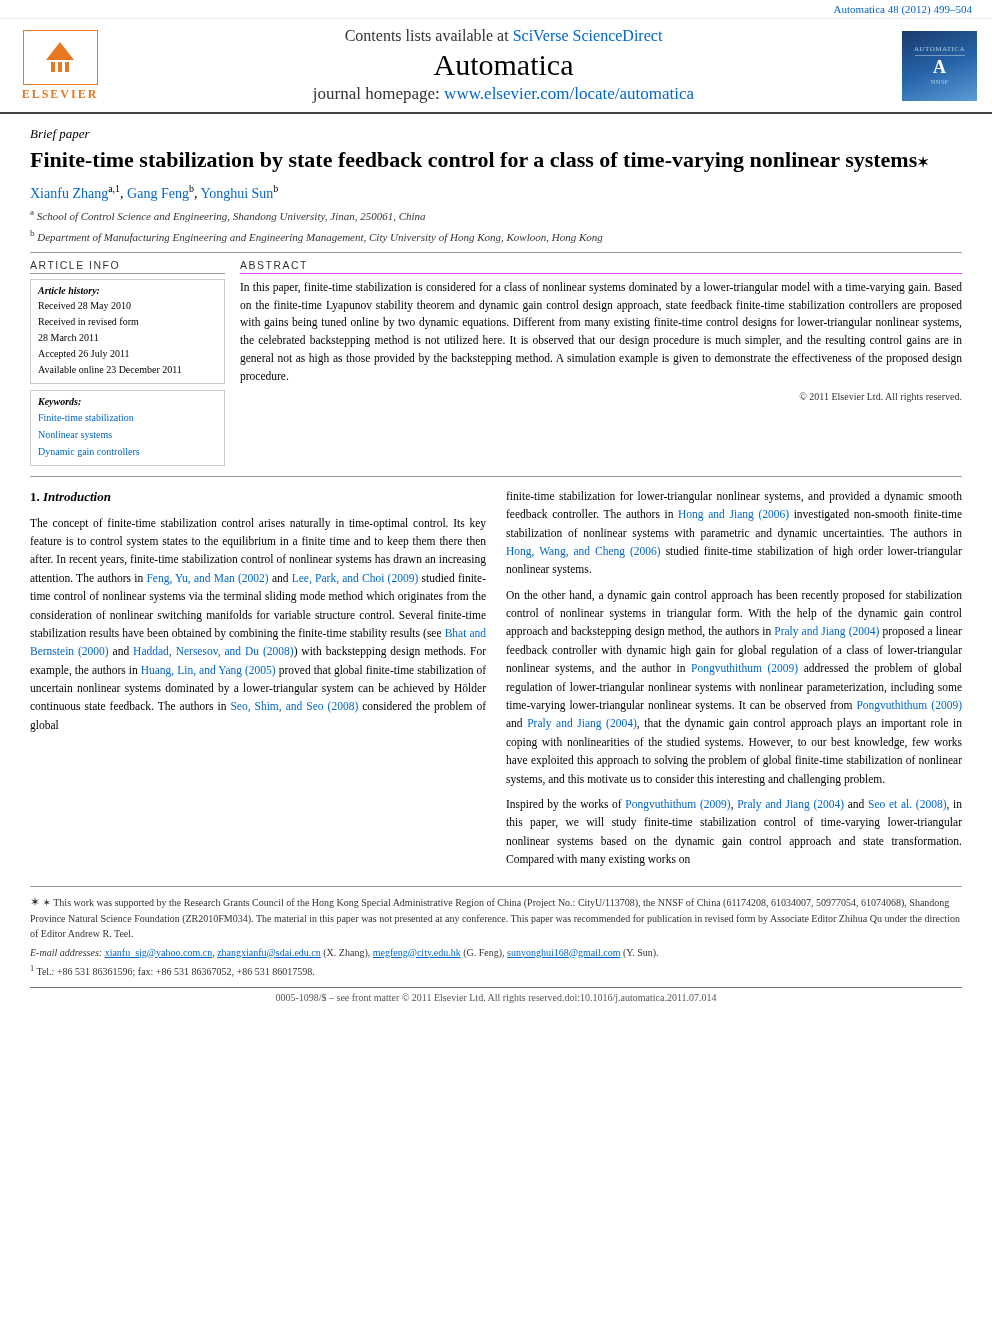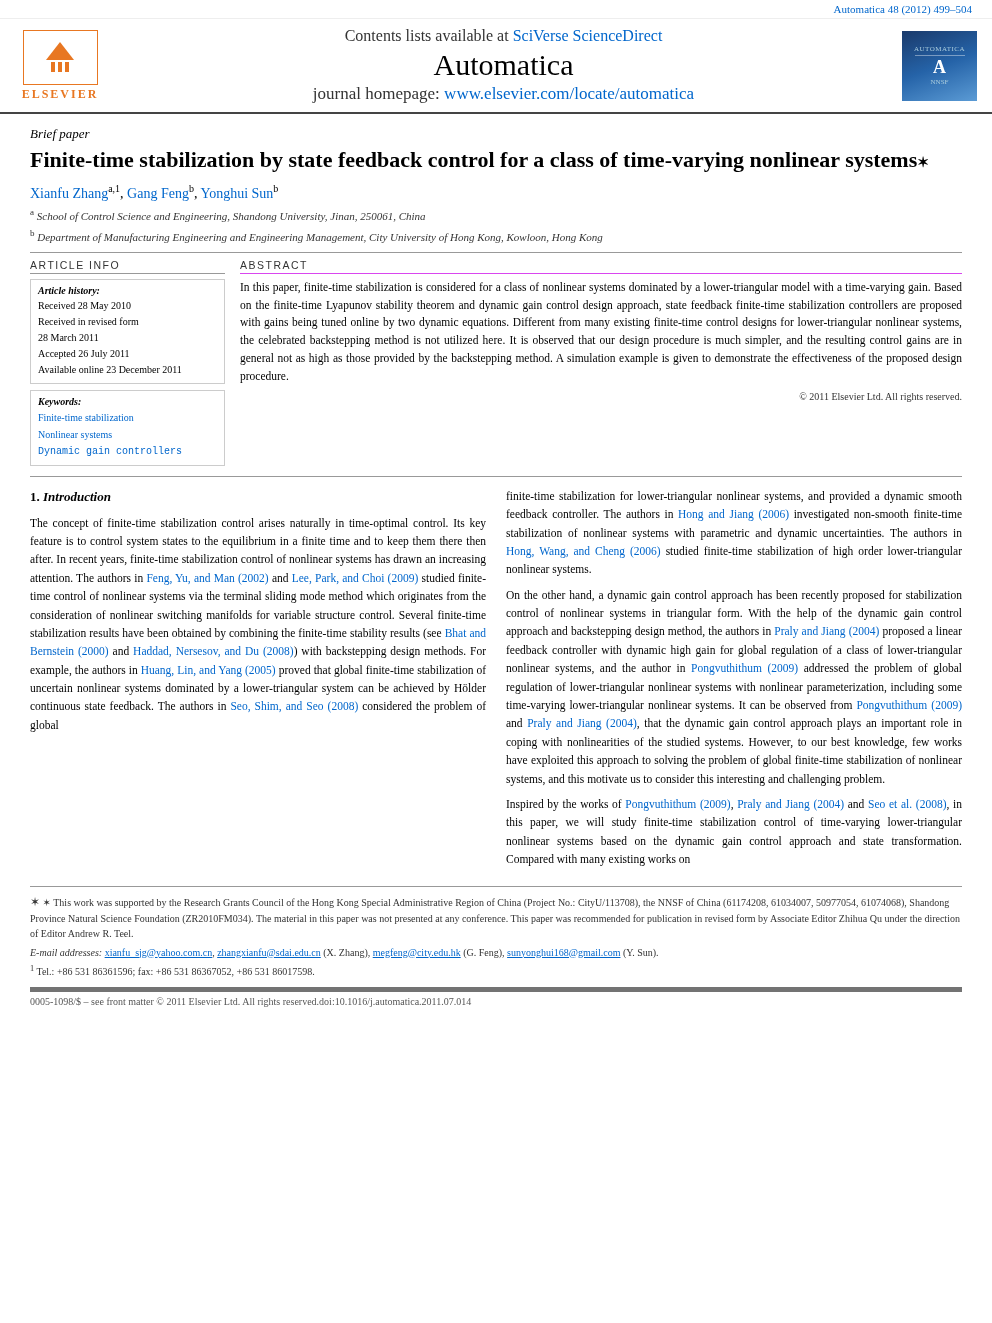--- a/index.html
+++ b/index.html
@@ -85,21 +85,21 @@
         <div style="font-size:10px; line-height:1.6;">Received in revised form</div>
         <div style="font-size:10px; line-height:1.6;">28 March 2011</div>
         <div style="font-size:10px; line-height:1.6;">Accepted 26 July 2011</div>
         <div style="font-size:10px; line-height:1.6;">Available online 23 December 2011</div>
       </div>
 
       <div style="border:1px solid #ccc; padding:5px 7px;">
         <div style="font-style:italic; font-weight:bold; font-size:10px; margin-bottom:2px;">Keywords:</div>
         <div style="color:#0066cc; font-size:10px; line-height:1.7;">Finite-time stabilization</div>
         <div style="color:#0066cc; font-size:10px; line-height:1.7;">Nonlinear systems</div>
-        <div style="color:#0066cc; font-size:10px; line-height:1.7;font-family:Liberation Mono, monospace;">Dynamic gain controllers</div>
+        <div style="color:#0066cc; font-size:10px; line-height:1.7;">Dynamic gain controllers</div>
       </div>
     </div>
 
     <div style="flex:1;">
       <h3 style="font-size:10.5px; font-variant:small-caps; letter-spacing:1.5px; font-weight:normal; border-bottom:1px solid #d946ef; padding-bottom:2px; margin-bottom:5px; font-family:Arial,sans-serif; color:#333;">ABSTRACT</h3>
       <p style="font-size:11.5px; line-height:1.55; text-align:justify;">In this paper, finite-time stabilization is considered for a class of nonlinear systems dominated by a lower-triangular model with a time-varying gain. Based on the finite-time Lyapunov stability theorem and dynamic gain control design approach, state feedback finite-time stabilization controllers are proposed with gains being tuned online by two dynamic equations. Different from many existing finite-time control designs for lower-triangular nonlinear systems, the celebrated backstepping method is not utilized here. It is observed that our design procedure is much simpler, and the resulting control gains are in general not as high as those provided by the backstepping method. A simulation example is given to demonstrate the effectiveness of the proposed design procedure.</p>
       <div style="text-align:right; font-size:10px; margin-top:5px; color:#333;">© 2011 Elsevier Ltd. All rights reserved.</div>
     </div>
 
   </div>
@@ -136,18 +136,18 @@
       <span style="font-size:12px;">✶</span> <span>✶ This work was supported by the Research Grants Council of the Hong Kong Special Administrative Region of China (Project No.: CityU/113708), the NNSF of China (61174208, 61034007, 50977054, 61074068), Shandong Province Natural Science Foundation (ZR2010FM034). The material in this paper was not presented at any conference. This paper was recommended for publication in revised form by Associate Editor Zhihua Qu under the direction of Editor Andrew R. Teel.</span>
     </p>
     <p style="margin-bottom:3px;">
       <em>E-mail addresses:</em> <a href="#" style="color:#0066cc;">xianfu_sjg@yahoo.com.cn</a>, <a href="#" style="color:#0066cc;">zhangxianfu@sdai.edu.cn</a> (X. Zhang), <a href="#" style="color:#0066cc;">megfeng@city.edu.hk</a> (G. Feng), <a href="#" style="color:#0066cc;">sunyonghui168@gmail.com</a> (Y. Sun).
     </p>
     <p>
       <sup>1</sup> Tel.: +86 531 86361596; fax: +86 531 86367052, +86 531 86017598.
     </p>
   </div>
 
-  <div style="border-top:5px solid #737373; margin-top:8px; padding-top:4px; font-size:10px; color:#555; display:flex; justify-content:flex-start;">
+  <div style="border-top:1px solid #737373; margin-top:8px; padding-top:4px; font-size:10px; color:#555; display:flex; justify-content:center;">
     <span>0005-1098/$ – see front matter © 2011 Elsevier Ltd. All rights reserved.</span>
     <span>doi:10.1016/j.automatica.2011.07.014</span>
   </div>
 
 </div>
 
 </body></html>

